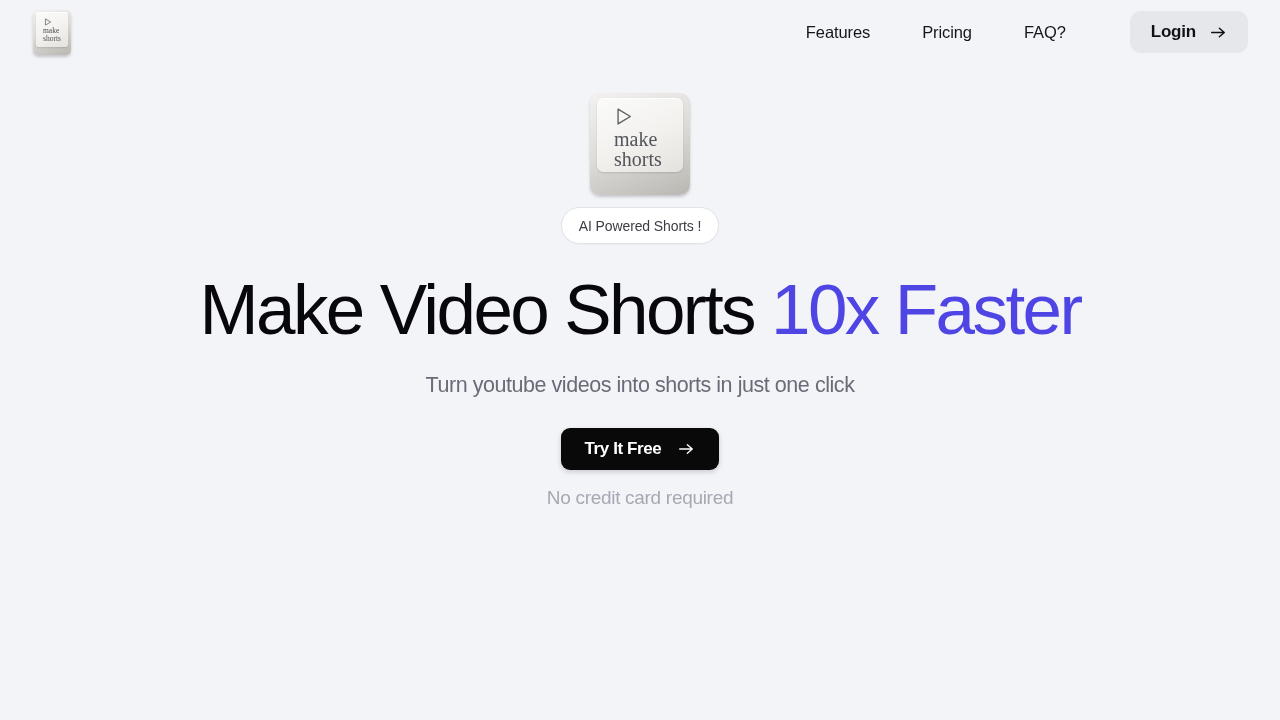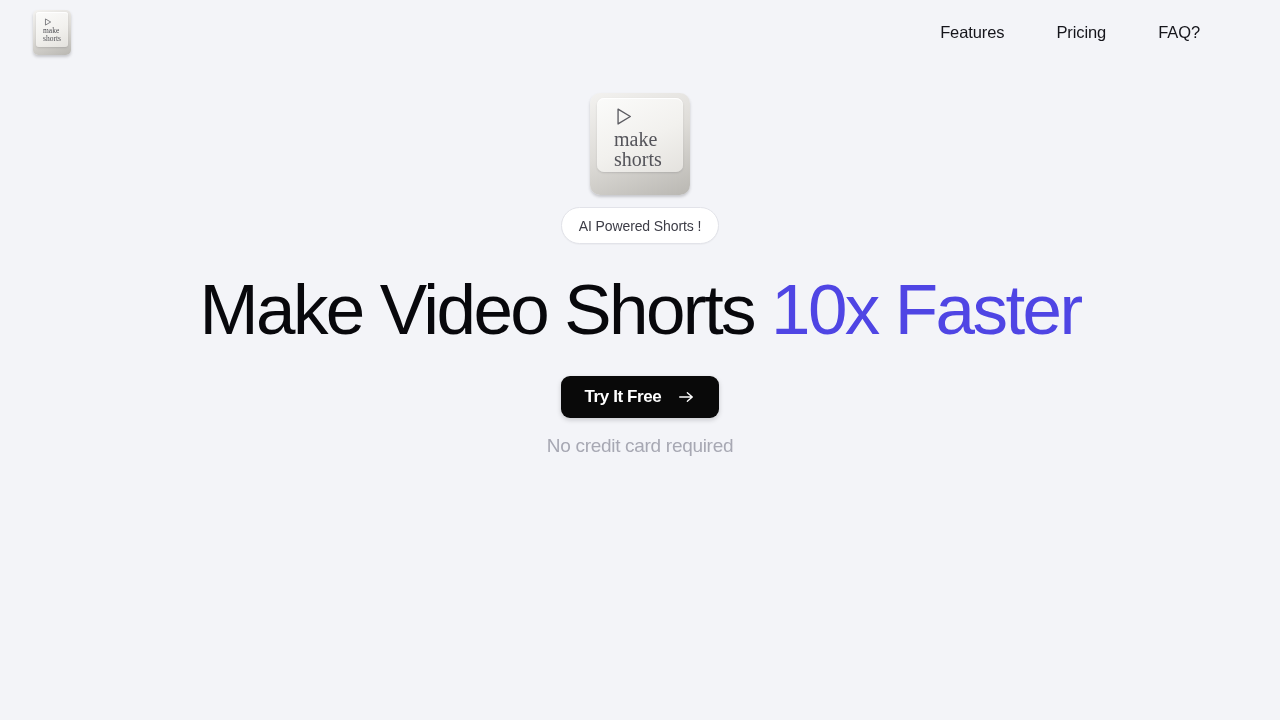--- a/index.html
+++ b/index.html
@@ -230,20 +230,26 @@
         <span class="key-text kt-shorts">shorts</span>
       </span>
     </span>
   </a>
 
   <nav class="nav">
     <a class="nav-link" href="#">Features</a>
     <a class="nav-link" href="#">Pricing</a>
     <a class="nav-link" href="#">FAQ?</a>
 
+    <button class="login-btn">
+      <span class="login-label">Login</span>
+      <svg class="arrow-ico" viewBox="0 0 20 16">
+        <path d="M2 8 H16.5 M11 3 L16.8 8 L11 13" fill="none" stroke="#101015" stroke-width="1.7" stroke-linecap="round" stroke-linejoin="round"></path>
+      </svg>
+    </button>
   </nav>
 
 </header>
 
 <main class="hero">
 
   <div class="hero-key-wrap">
     <div class="keycap hero-key">
       <div class="key-face">
         <svg class="play-tri" viewBox="0 0 24 24">
@@ -254,20 +260,21 @@
       </div>
     </div>
   </div>
 
   <div class="badge">AI Powered Shorts !</div>
 
   <h1 class="headline">
     <span>Make Video Shorts </span><span class="accent">10x Faster</span>
   </h1>
 
+  <p class="subtitle">Turn youtube videos into shorts in just one click</p>
 
   <button class="cta-btn">
     <span class="cta-label">Try It Free</span>
     <svg class="arrow-ico" viewBox="0 0 20 16">
       <path d="M2 8 H16.5 M11 3 L16.8 8 L11 13" fill="none" stroke="#ffffff" stroke-width="1.6" stroke-linecap="round" stroke-linejoin="round"></path>
     </svg>
   </button>
 
   <p class="fineprint">No credit card required</p>
 

